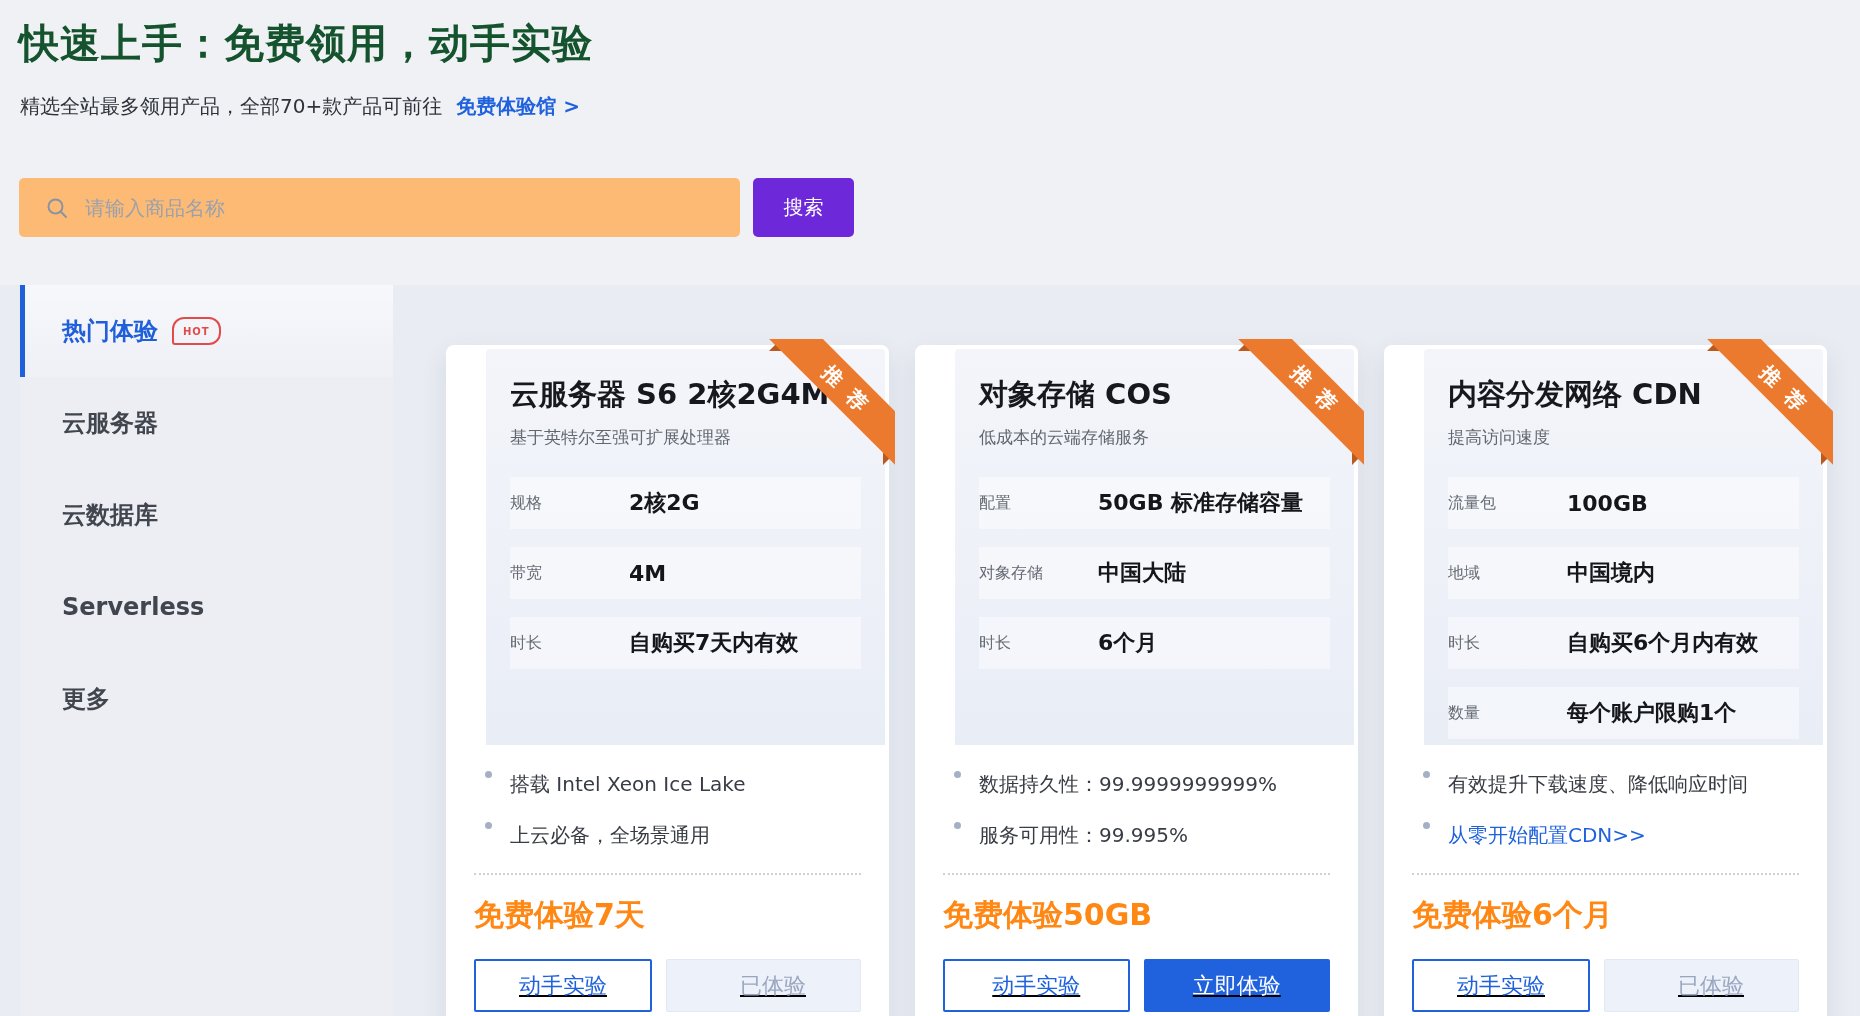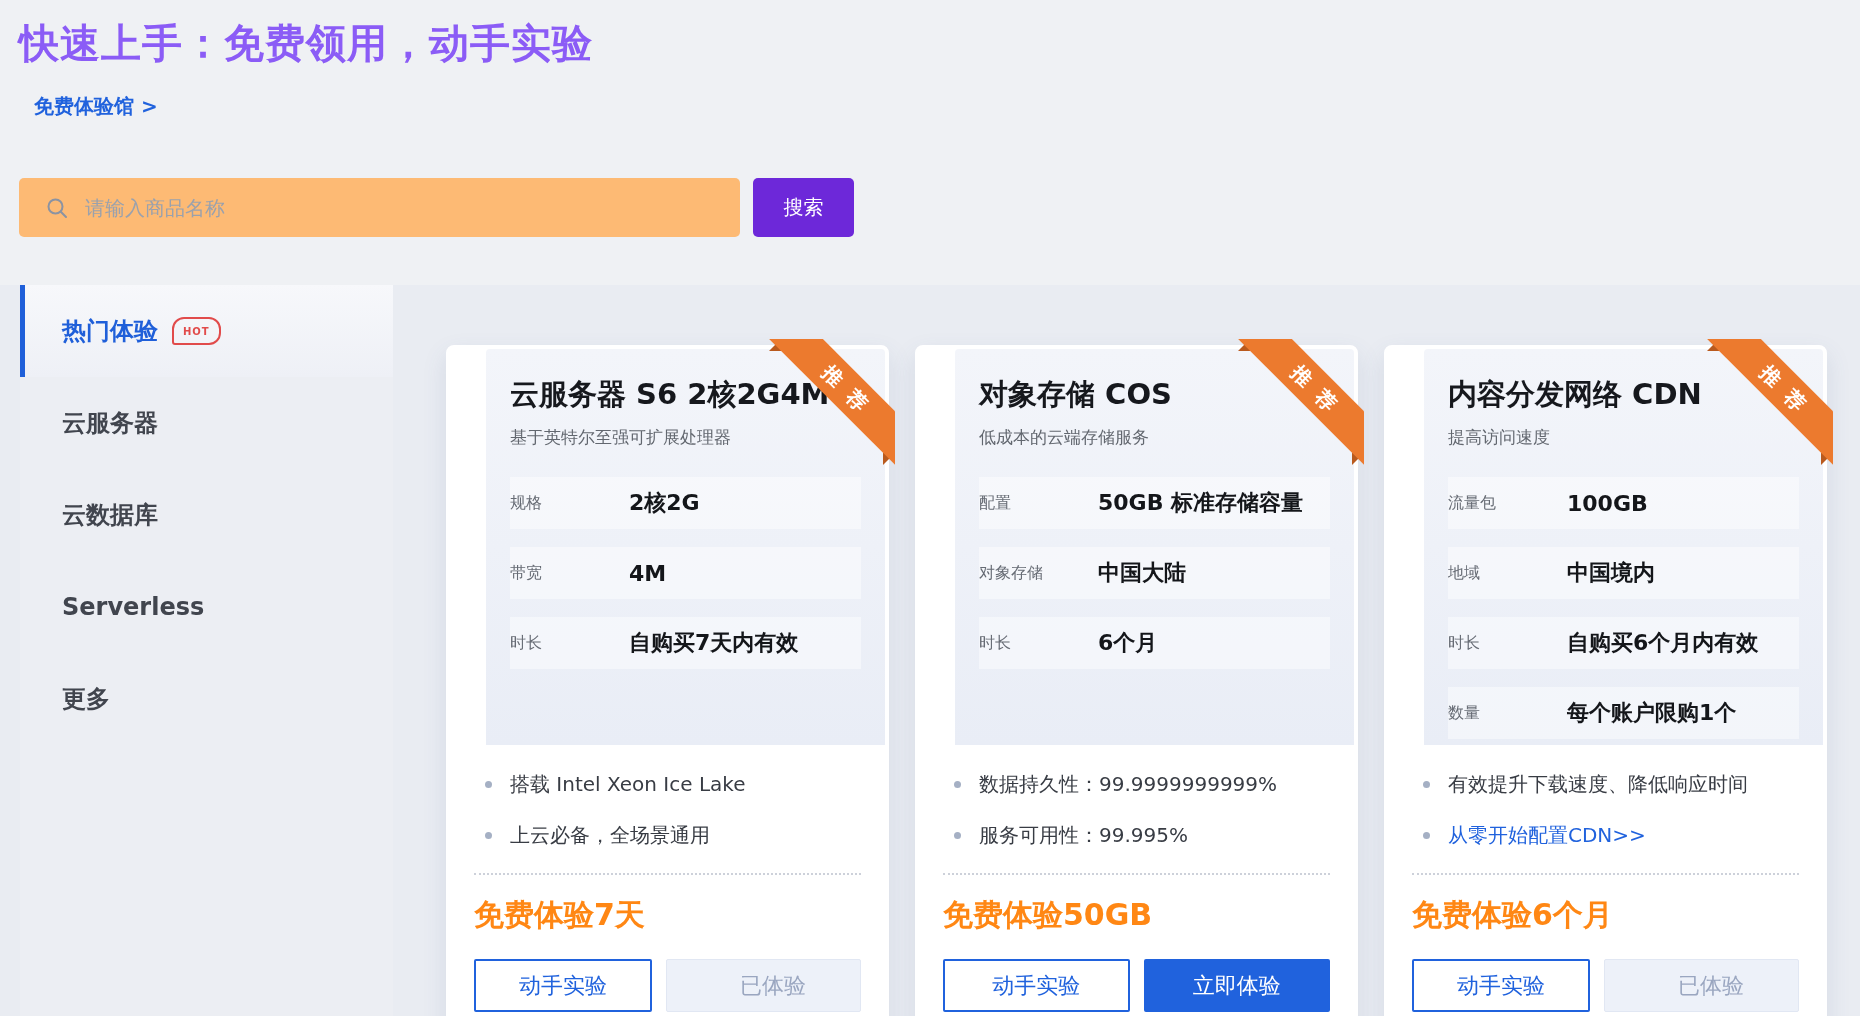--- a/index.html
+++ b/index.html
@@ -5,21 +5,21 @@
   html,body{margin:0;padding:0;}
   body{
     width:1860px;height:1016px;overflow:hidden;position:relative;
     background:#eff1f4;
     font-family:"DejaVu Sans","Liberation Sans",sans-serif;
     -webkit-font-smoothing:antialiased;
   }
   
   .page-title{
     position:absolute;left:19px;top:16px;
-    font-size:40px;font-weight:700;color:#8b5cf6;letter-spacing:1px;
+    font-size:40px;font-weight:700;color:#14532d;letter-spacing:1px;
   }
   .page-subtitle{
     position:absolute;left:20px;top:93px;
     font-size:20px;color:#2e323a;display:flex;align-items:center;
   }
   .subtitle-link{color:#2062dd;font-weight:600;margin-left:14px;cursor:pointer;text-decoration:none;}
   
   .search-row{position:absolute;left:19px;top:178px;display:flex;}
   .search-box{
     width:721px;height:59px;background:#fdba74;border-radius:5px;
@@ -81,26 +81,26 @@
   .spec-row{
     height:52px;margin-bottom:18px;display:flex;align-items:center;
     background:rgba(255,255,255,0.45);
   }
   .spec-label{width:119px;flex-shrink:0;font-size:16px;color:#666b74;}
   .spec-value{font-size:22px;font-weight:700;color:#14161a;}
   .card-bottom{
     background:#ffffff;border-radius:0 0 4px 4px;
     padding:26px 24px 26px;height:240px;box-sizing:content-box;
   }
-  .feature-row{display:flex;align-items:center;margin-bottom:24px;font-size:20px;color:#383c44;}
+  .feature-row{display:flex;align-items:flex-start;margin-bottom:24px;font-size:20px;color:#383c44;}
   .feature-dot{width:7px;height:7px;border-radius:50%;background:#a5b0c4;margin:0 18px 0 11px;flex-shrink:0;}
   .feature-text.link{color:#2062dd;font-weight:500;cursor:pointer;}
   .dotted-divider{border-top:2px dotted #cdd1da;margin-top:4px;}
   .price{margin-top:20px;font-size:30px;font-weight:700;color:#ff8714;}
-  .btn-row{margin-top:23px;display:flex;gap:14px;}
+  .btn-row{margin-top:23px;display:flex;gap:14px;text-decoration:underline;}
   .btn{
     flex:1;height:53px;box-sizing:border-box;border-radius:2px;
     display:flex;align-items:center;justify-content:center;
     font-size:22px;cursor:pointer;
     font-family:"DejaVu Sans","Liberation Sans",sans-serif;
   }
   .btn.outline{background:#fff;border:2px solid #2062dd;color:#2062dd;}
   .btn.solid{background:#2062dd;border:2px solid #2062dd;color:#fff;}
   .btn.disabled{background:#edf1f9;border:1px solid #e1e7f3;color:#9aa6c0;padding-left:25px;}
   
@@ -119,20 +119,21 @@
     display:flex;align-items:center;justify-content:center;
     color:#fff;font-size:20px;font-weight:700;letter-spacing:14px;text-indent:14px;
   }
 </style>
 </head>
 <body>
 
 <div class="page-title">快速上手：免费领用，动手实验</div>
 
 <div class="page-subtitle">
+  <span>精选全站最多领用产品，全部70+款产品可前往</span>
   <a class="subtitle-link">免费体验馆 &gt;</a>
 </div>
 
 <div class="search-row">
   <div class="search-box">
     <svg width="24" height="24" viewBox="0 0 24 24">
       <circle cx="10.5" cy="10.5" r="7" fill="none" stroke="#8b93a2" stroke-width="2"></circle>
       <line x1="15.8" y1="15.8" x2="21" y2="21" stroke="#8b93a2" stroke-width="2" stroke-linecap="round"></line>
     </svg>
     <input type="text" placeholder="请输入商品名称" style="">

